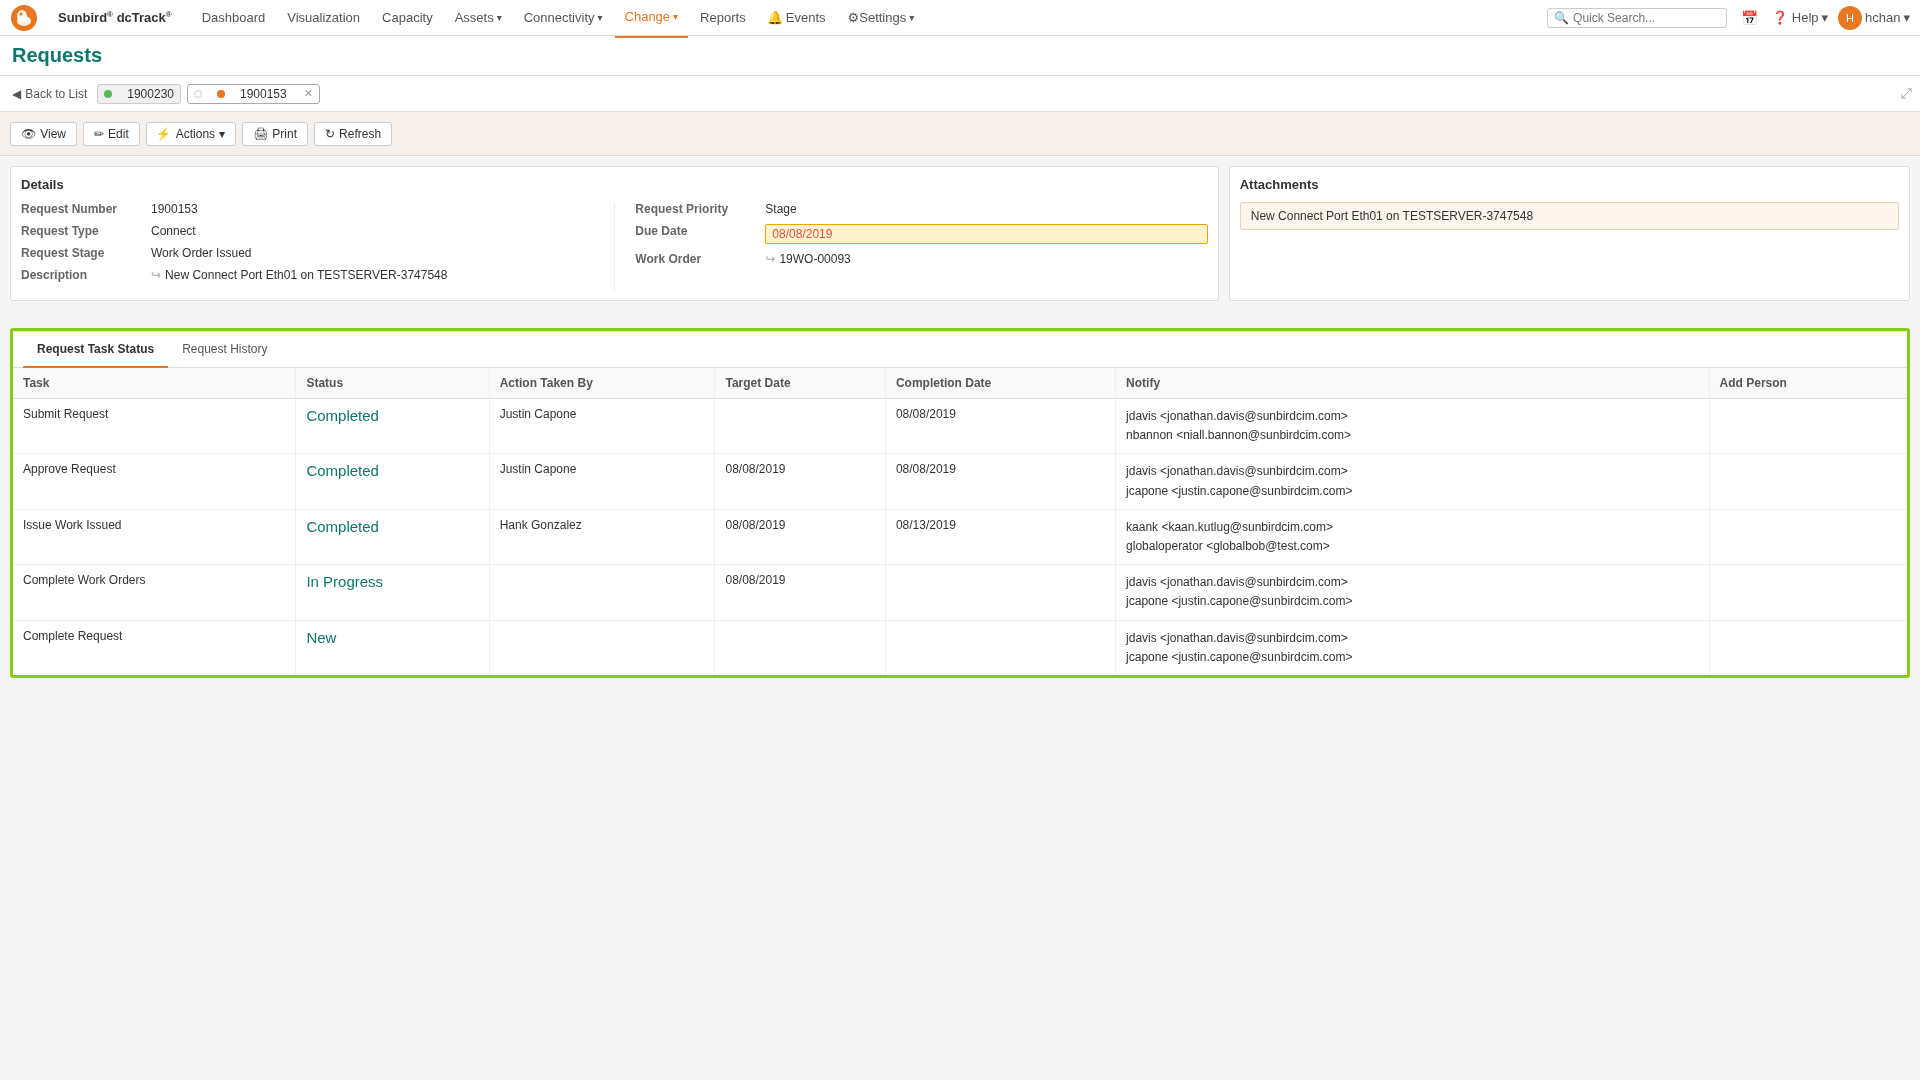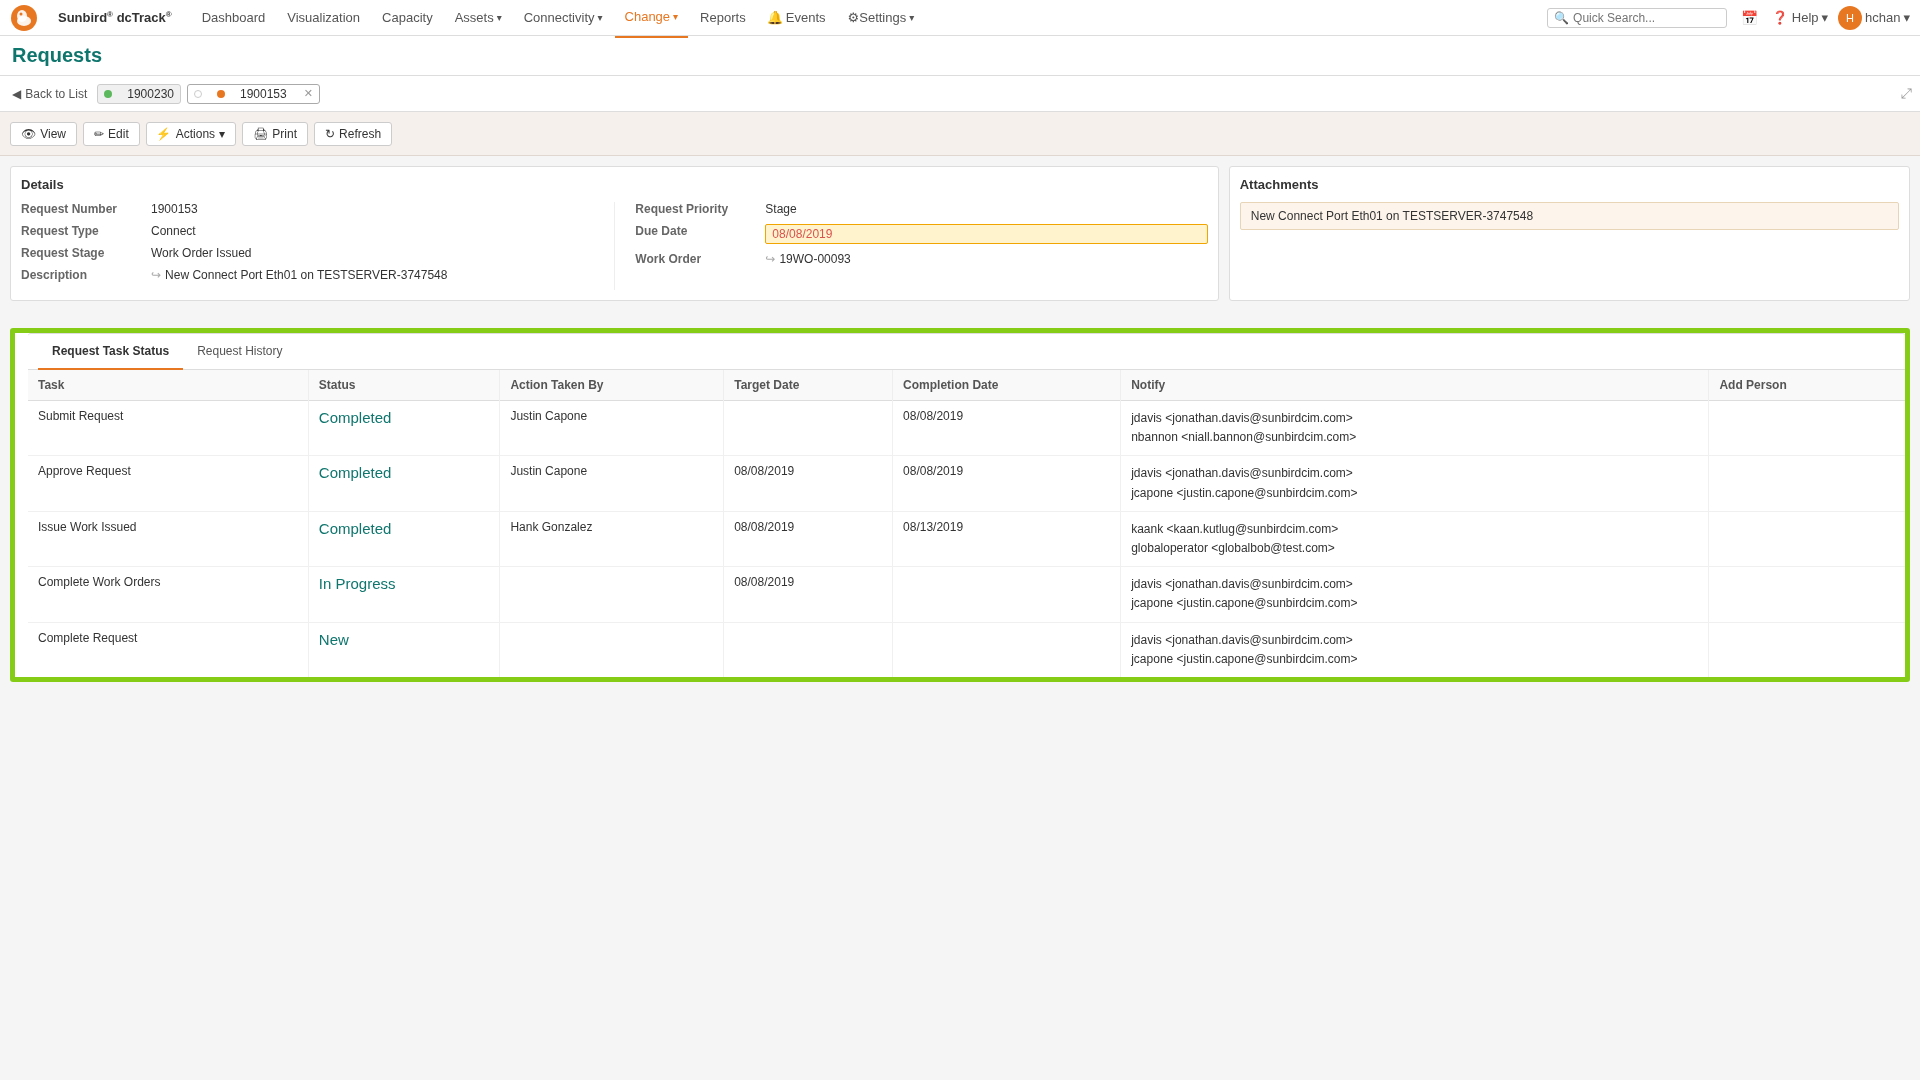--- a/index.html
+++ b/index.html
@@ -116,21 +116,21 @@
       background: #fff; border-bottom: 1px solid #ddd;
       display: flex; padding: 0 10px; border-top: 1px solid #ddd; border-radius: 3px 3px 0 0;
     }
     .tab-item {
       padding: 10px 14px; font-size: 12px; color: #555; cursor: pointer;
       border-bottom: 2px solid transparent; margin-bottom: -1px;
     }
     .tab-item.active { color: #333; border-bottom: 2px solid #e87722; font-weight: bold; }
 
     
-    .table-card { background: #fff; border: 5px solid #84cc16; border-radius: 3px; padding-left: 13px; }
+    .table-card { background: #fff; border: 3px solid #84cc16; border-radius: 3px; }
     .table-wrapper { overflow-x: auto; }
     table { width: 100%; border-collapse: collapse; font-size: 12px; }
     thead tr { background: #f9f9f9; border-bottom: 1px solid #ddd; }
     th { padding: 8px 10px; text-align: left; font-weight: bold; color: #555; border-right: 1px solid #eee; font-size: 12px; }
     th:last-child { border-right: none; }
     td { padding: 8px 10px; border-bottom: 1px solid #f0f0f0; border-right: 1px solid #f0f0f0; vertical-align: top; color: #333; }
     td:last-child { border-right: none; }
     tbody tr:last-child td { border-bottom: none; }
     .notify-cell { white-space: pre-line; line-height: 1.6; }
     .task-cell { font-size: 12px; }

